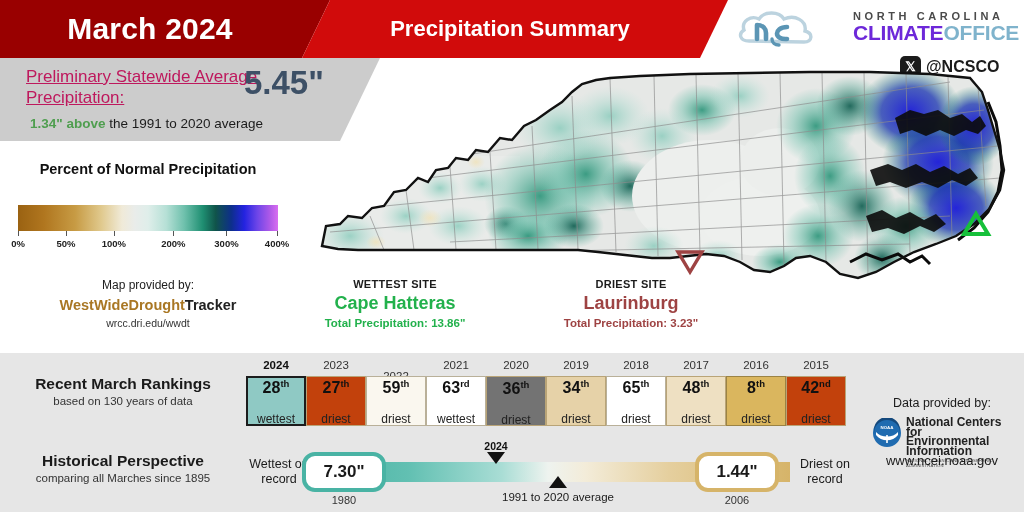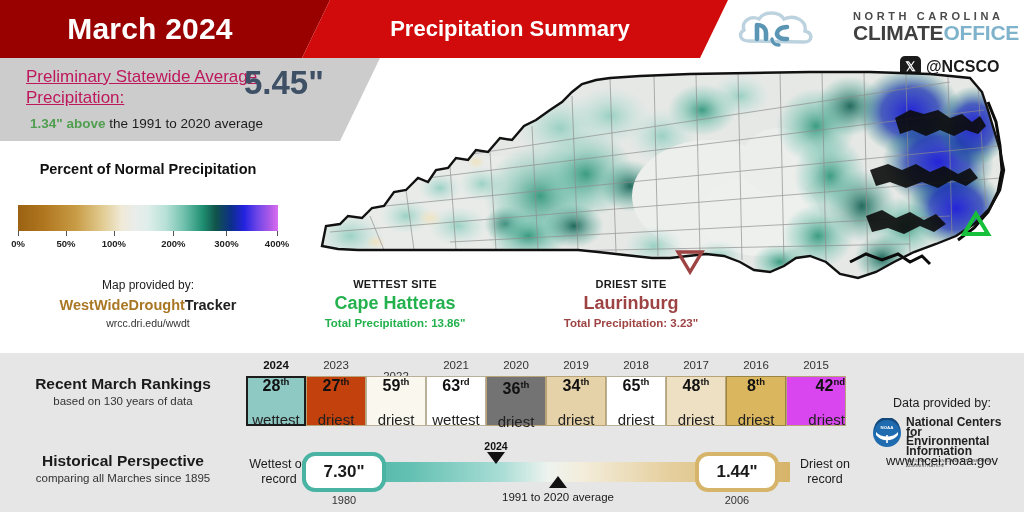--- a/index.html
+++ b/index.html
@@ -51,21 +51,21 @@
   .stat-dep .up { color:#4f9e4f; font-weight:bold; }
   .stat-dep .rest { color:#1c1c1c; }
 
   
   .logo { position:absolute; left:735px; top:8px; width:282px; height:44px; }
   .logo-txt { position:absolute; left:118px; top:2px; }
   .logo-l1 {
     font-size:11px; font-weight:bold; letter-spacing:3.6px; color:#4a4a4a;
   }
   .logo-l2 { font-size:21px; font-weight:bold; letter-spacing:-.2px; line-height:22px; }
-  .logo-l2 .a { color:#404040; }
+  .logo-l2 .a { color:#6d28d9; }
   .logo-l2 .b { color:#7fb3cc; }
   .xhandle {
     position:absolute; left:900px; top:56px; display:flex; align-items:center; gap:5px;
   }
   .xbox {
     width:21px; height:21px; background:#1b1b1b; border-radius:5px;
     display:flex; align-items:center; justify-content:center;
     color:#fff; font-size:13px; font-weight:bold; font-family:"Liberation Sans",sans-serif;
   }
   .xname { font-size:16px; font-weight:bold; color:#1b1b1b; }
@@ -130,21 +130,21 @@
   }
   .rank-years span.cur { font-weight:bold; color:#111; }
   .rank-row { position:absolute; left:246px; top:376px; height:50px; display:flex; }
   .rcell {
     width:60px; height:50px; border:1px solid #b9b099;
     display:flex; flex-direction:column; align-items:center; justify-content:center;
     background:#fff;
   }
   .rcell .n { font-size:16px; font-weight:bold; color:#111; line-height:16px; }
   .rcell .n sup { font-size:9.5px; }
-  .rcell .k { font-size:15px; color:#222; margin-top:16px; }
+  .rcell .k { font-size:12px; color:#222; margin-top:16px; }
 
   
   .hist-bar {
     position:absolute; left:325px; top:462px; width:465px; height:20px;
     background:linear-gradient(to right,
       #49b3a4 0%, #62c0b2 18%, #a9ddd5 38%, #eef3ef 48%,
       #f3ecd9 56%, #e5cf9e 74%, #d6b469 100%);
   }
   .pill {
     position:absolute; top:452px; width:84px; height:40px;
@@ -431,21 +431,21 @@
       <div class="k">driest</div>
     </div>
     <div class="rcell" style="background: rgb(238, 224, 194); border-color: rgb(185, 164, 119);">
       <div class="n">48<sup>th</sup></div>
       <div class="k">driest</div>
     </div>
     <div class="rcell" style="background: rgb(218, 182, 94); border-color: rgb(155, 131, 68);">
       <div class="n">8<sup>th</sup></div>
       <div class="k">driest</div>
     </div>
-    <div class="rcell" style="background: #d946ef; border-color: rgb(185, 164, 119); align-items: flex-end;">
+    <div class="rcell" style="background: #c2410c; border-color: rgb(185, 164, 119);">
       <div class="n">42<sup>nd</sup></div>
       <div class="k">driest</div>
     </div>
   </div>
 
 <div class="sec-h" style="left:12px; top:452px; width:222px;">
   <div class="t">Historical Perspective</div>
   <div class="s">comparing all Marches since 1895</div>
 </div>
 

